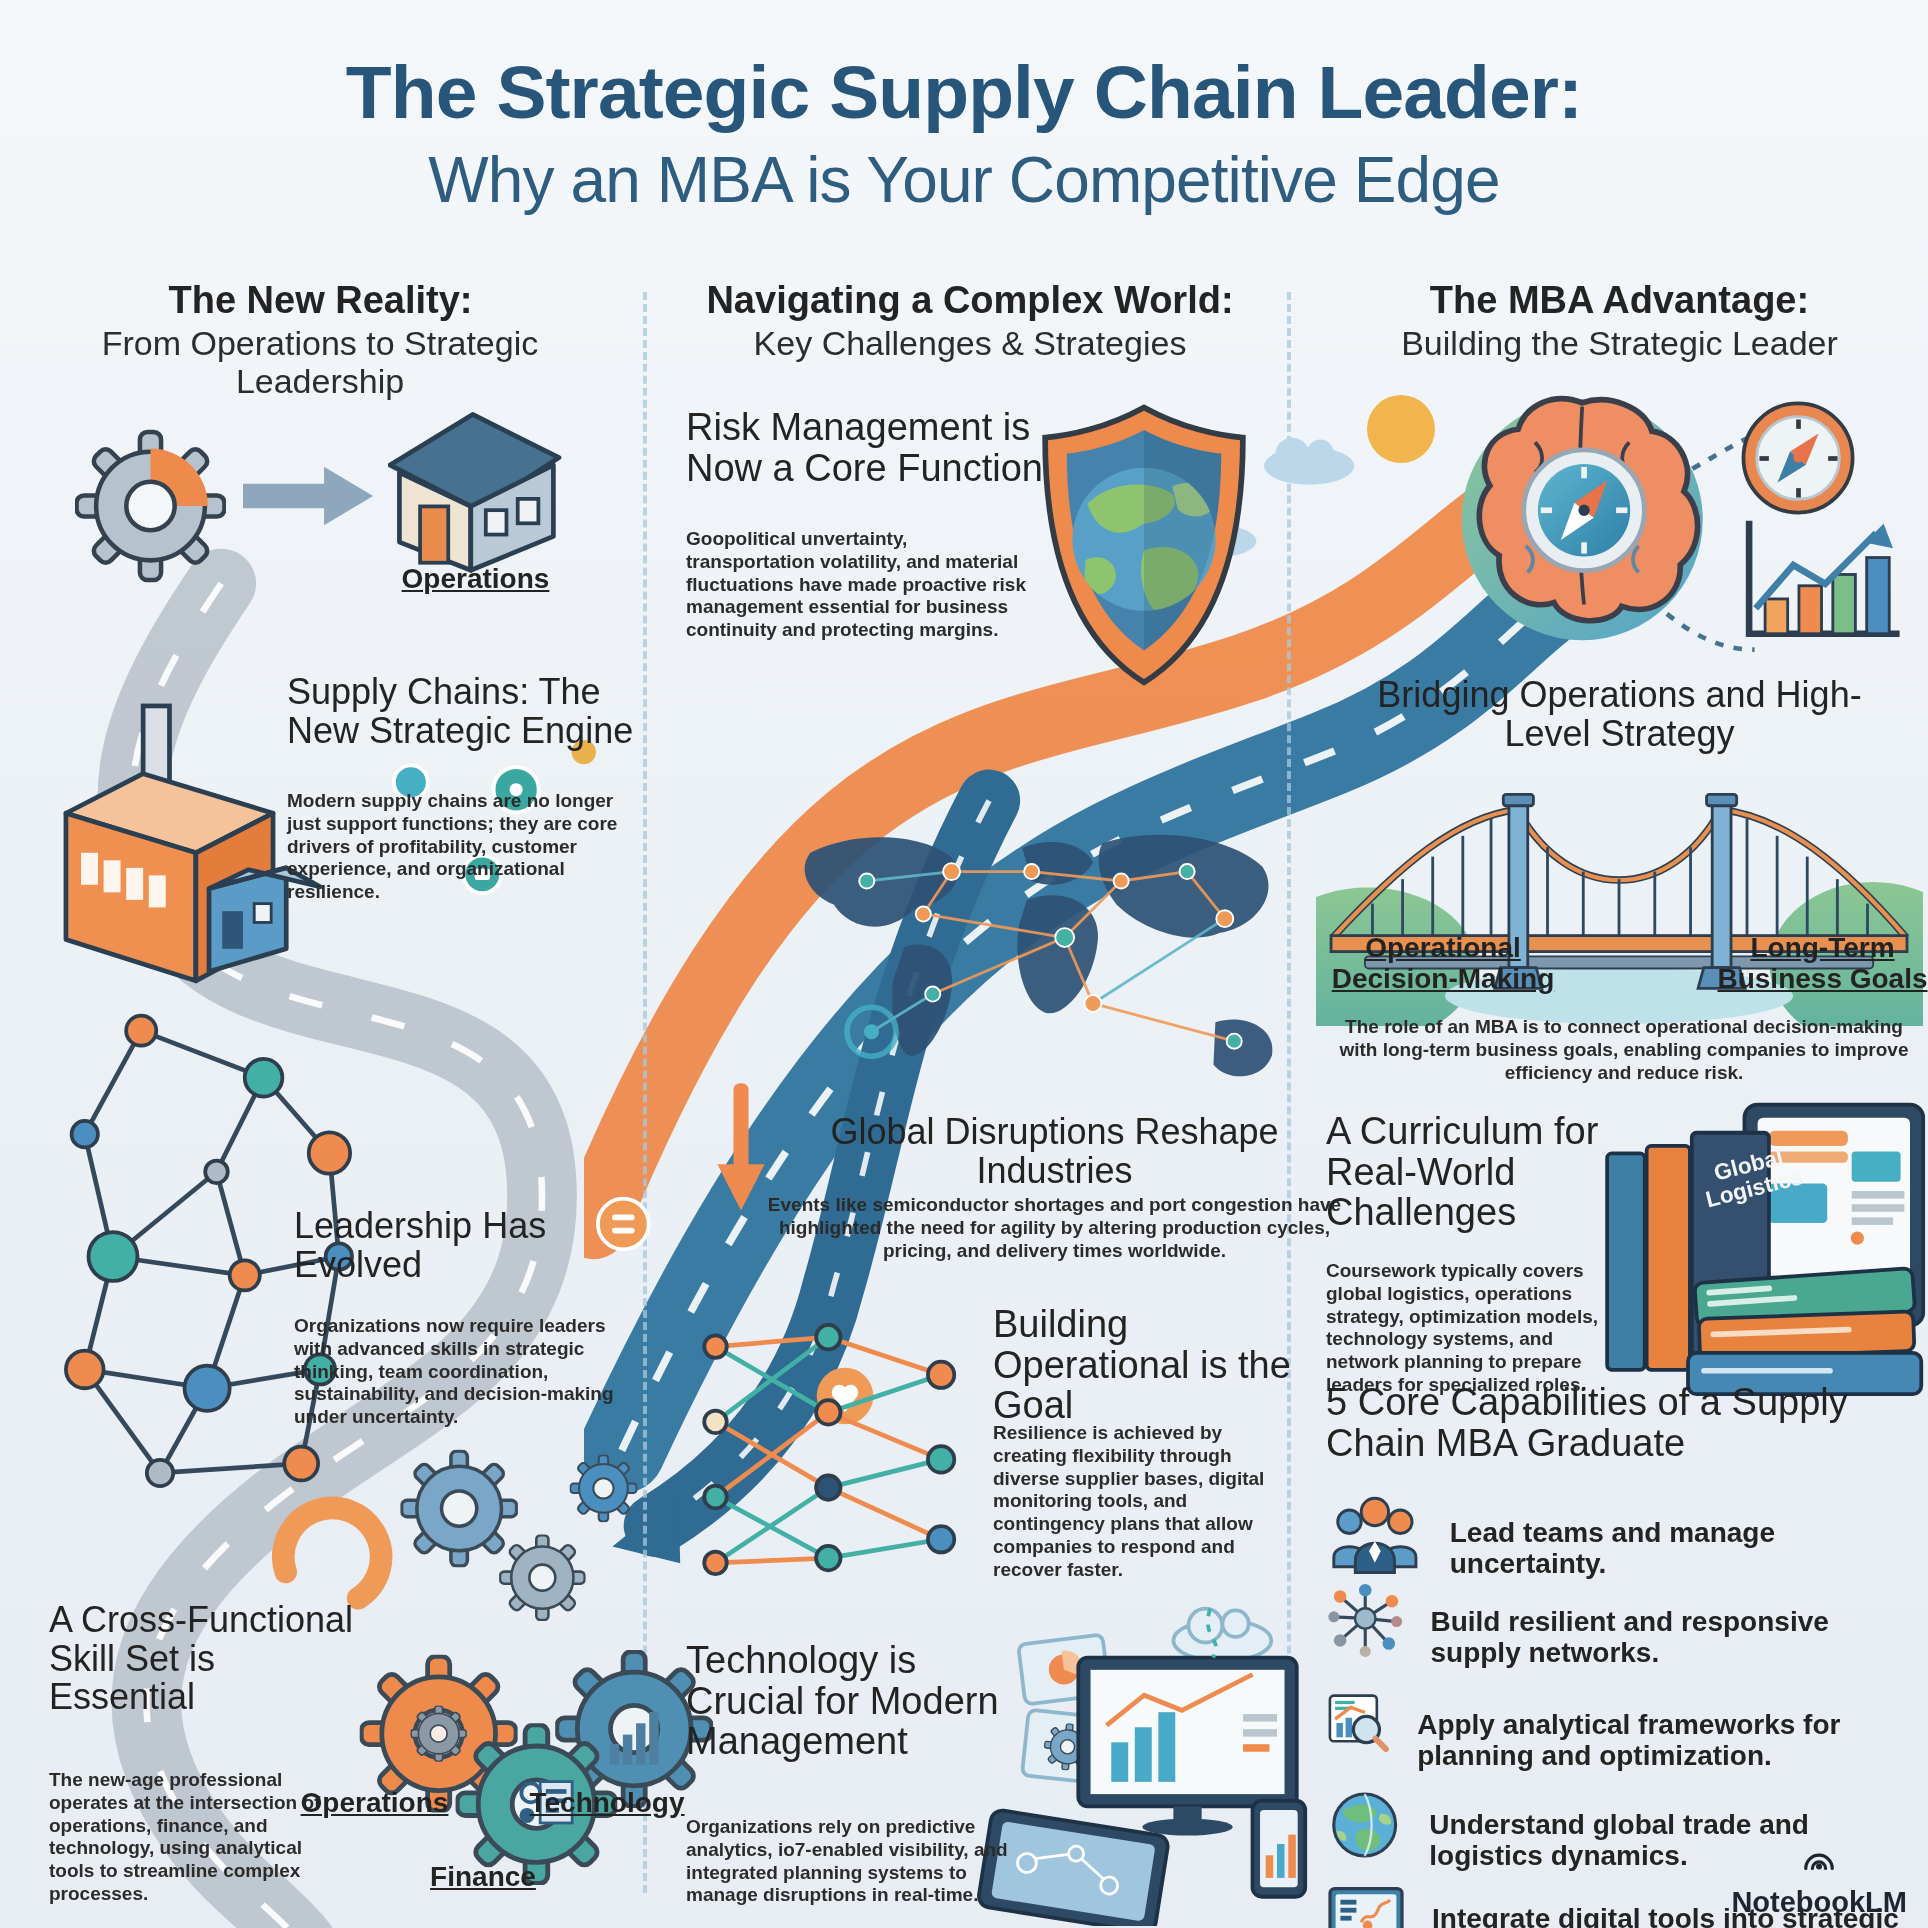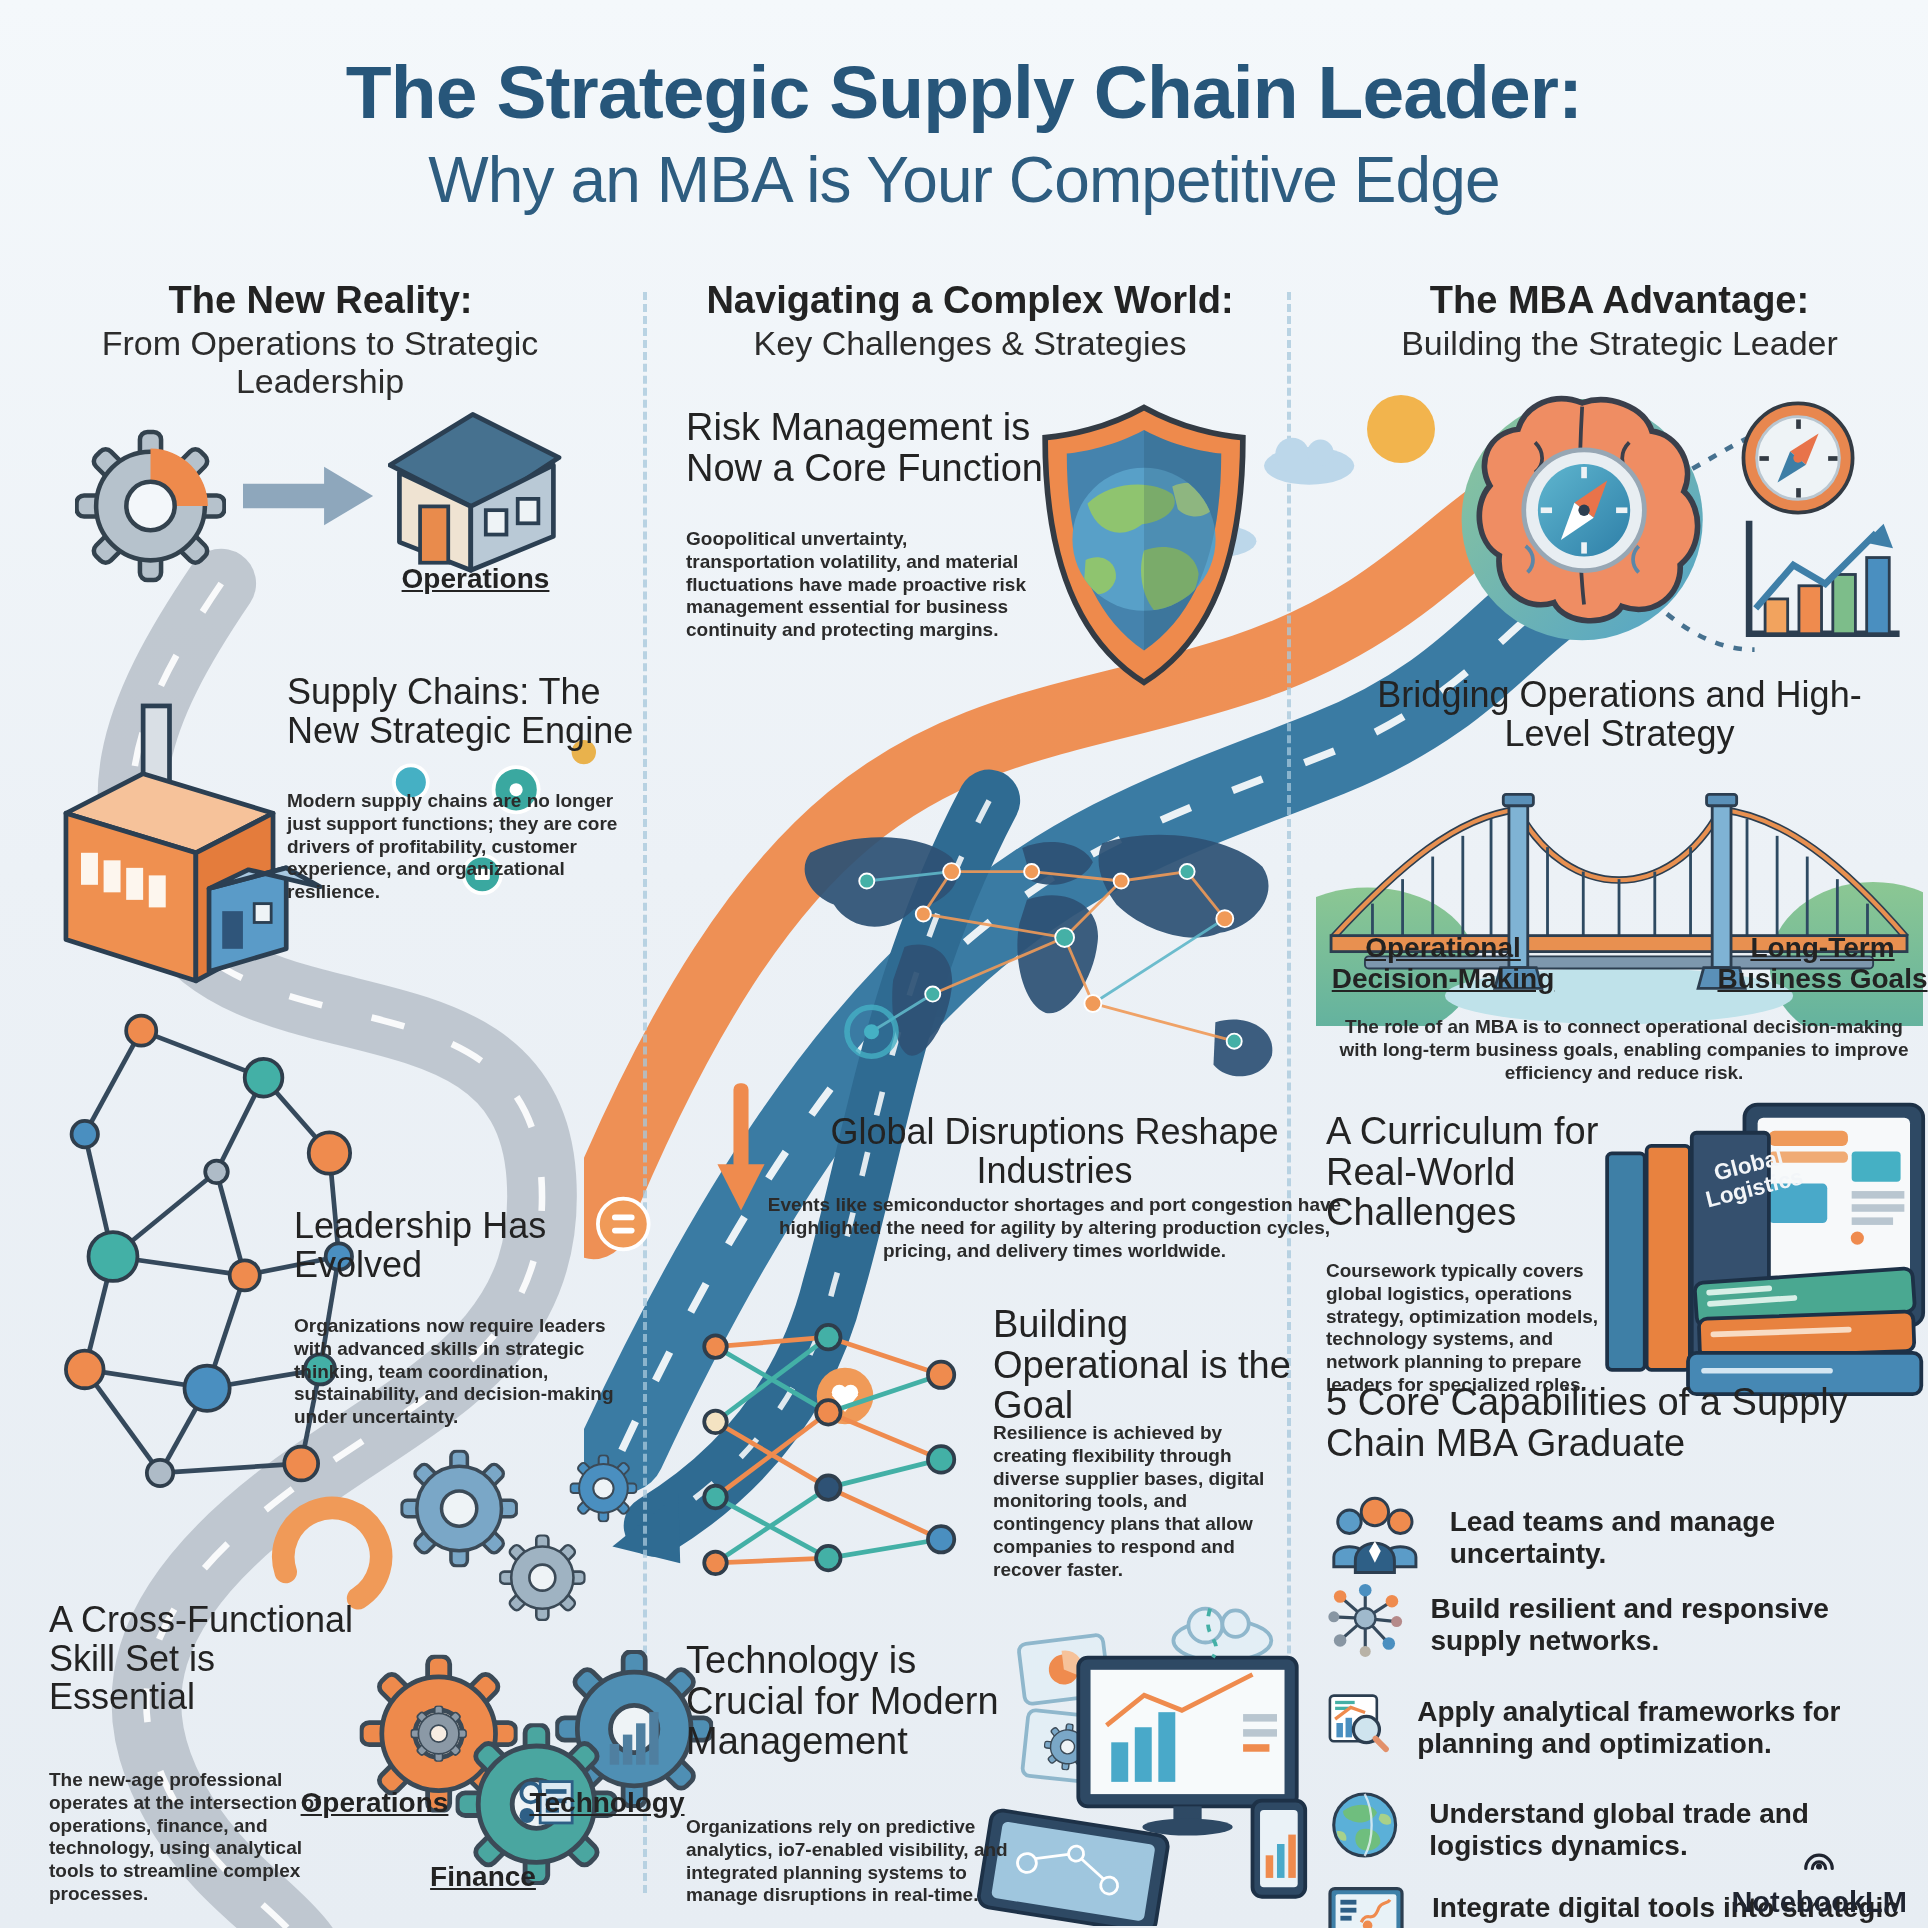--- a/index.html
+++ b/index.html
@@ -13,21 +13,21 @@
   .title1{font-size:75px;font-weight:800;color:#27567a;letter-spacing:-0.9px;}
   .title2{font-size:64px;font-weight:400;color:#2e5d80;letter-spacing:-0.9px;}
   .colh-b{font-size:38px;font-weight:800;color:#232323;line-height:1.15;}
   .colh-r{font-size:34px;font-weight:400;color:#2c2c2c;line-height:1.12;}
   .sec{font-weight:400;color:#232323;line-height:1.07;}
   .s40{font-size:38px;} .s38{font-size:36px;}
   .body{font-size:19px;font-weight:700;color:#2b2b2b;line-height:1.2;margin-top:25px;}
   .cap{font-size:28px;font-weight:800;color:#232323;text-decoration:underline;}
   .vdash{border-left:4.7px dashed #a7c8dc;opacity:.75;width:0;}
   .z0{z-index:0}.z1{z-index:1}.z2{z-index:2}
-  .cap-item{display:flex;align-items:center;gap:26px;}
+  .cap-item{display:flex;align-items:flex-end;gap:26px;}
   .cap-text{font-size:28px;font-weight:800;color:#232323;line-height:1.13;padding-top:9.4px;}
   .book-label{transform:rotate(-14deg);color:#f2f5f8;font-weight:800;font-size:22.6px;line-height:1.05;text-align:center;}
   .watermark{display:flex;align-items:center;gap:9.4px;font-size:29px;font-weight:700;color:#1f2430;flex-direction:column;}
 </style>
 </head>
 <body>
 
 <div id="canvas">
 
   <svg width="0" height="0" style="position:absolute">

